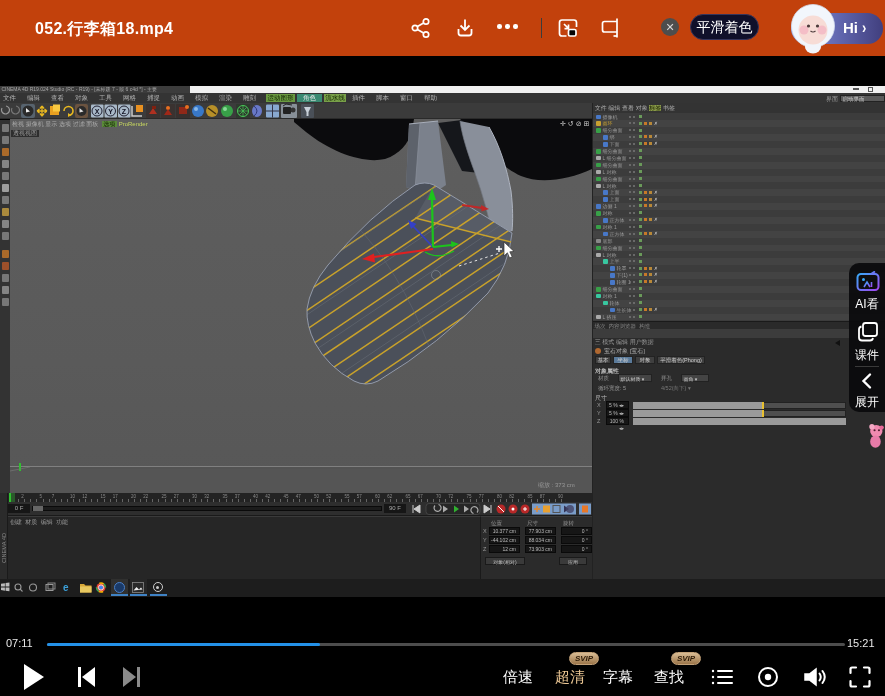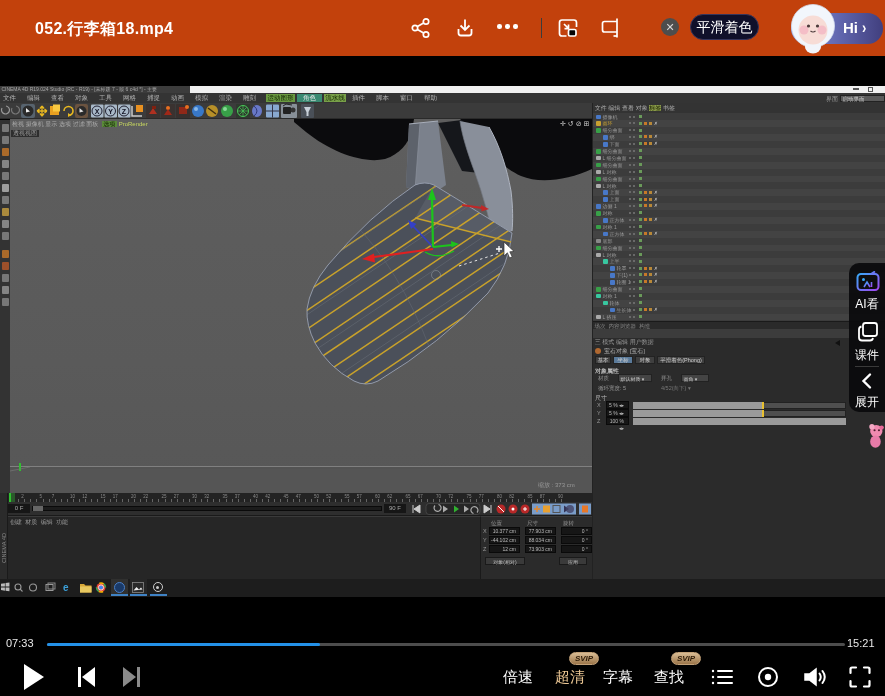--- a/index.html
+++ b/index.html
@@ -734,21 +734,21 @@
 <div class="abs" style="left:0;top:131px;width:36px;text-align:center;color:#fff;font-size:12px;">展开</div>
 </div>
 <svg class="abs" style="left:864px;top:422px;" width="22" height="27" viewBox="0 0 25 30">
 <circle cx="14" cy="10" r="7" fill="#f08ab0"></circle>
 <circle cx="9" cy="5" r="3" fill="#f4a8c4"></circle>
 <circle cx="20" cy="6" r="2.5" fill="#e86898"></circle>
 <ellipse cx="13" cy="22" rx="6" ry="7" fill="#e87ba8"></ellipse>
 <circle cx="12" cy="9" r="1.2" fill="#502030"></circle>
 <circle cx="17" cy="9" r="1.2" fill="#502030"></circle>
 </svg>
-<div class="abs" style="left:6px;top:637px;color:#e8e8e8;font-size:11px;">07:33</div>
+<div class="abs" style="left:6px;top:637px;color:#e8e8e8;font-size:11px;">07:11</div>
 <div class="abs" style="left:847px;top:637px;color:#e8e8e8;font-size:11px;">15:21</div>
 <div class="abs" style="left:47px;top:642.5px;width:798px;height:3px;background:#4d4d4d;border-radius:2px;"></div>
 <div class="abs" style="left:47px;top:642.5px;width:273px;height:3px;background:#2491e8;border-radius:2px;"></div>
 <div class="abs" style="left:24px;top:664px;width:0;height:0;border-top:13px solid transparent;border-bottom:13px solid transparent;border-left:20px solid #fff;"></div>
 <svg class="abs" style="left:77px;top:666px;" width="20" height="22" viewBox="0 0 20 22">
 <rect x="1" y="1" width="3" height="20" fill="#fff"></rect>
     <path d="M18 1 L5 11 L18 21 Z" fill="#fff"></path>
   </svg>
 <svg class="abs" style="left:121px;top:666px;" width="20" height="22" viewBox="0 0 20 22">
 <rect x="16" y="1" width="3" height="20" fill="#8a8a8a"></rect>

